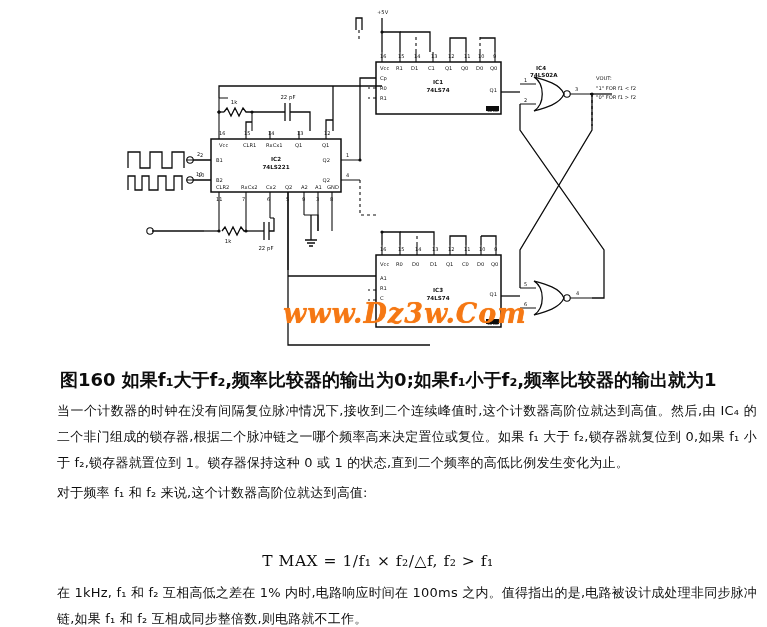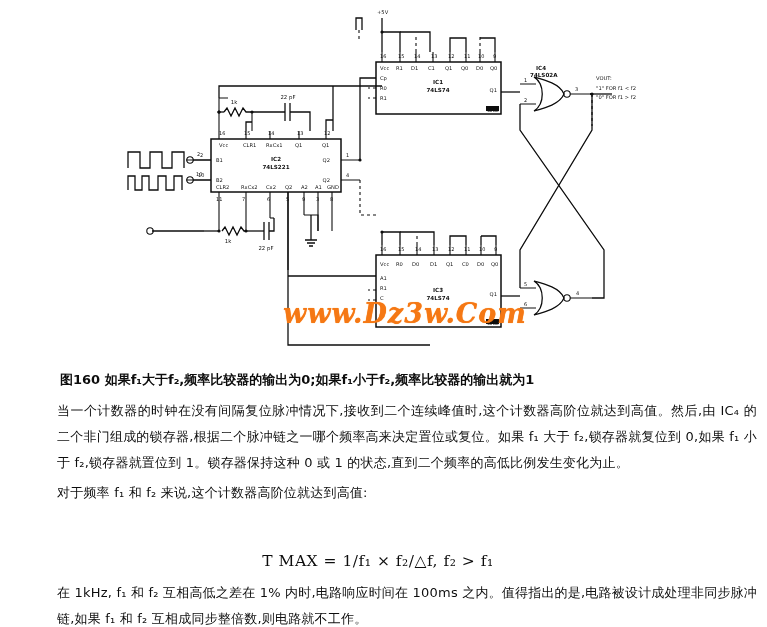--- a/index.html
+++ b/index.html
@@ -23,21 +23,21 @@
     text-shadow:0 0 1px #F07818;
     text-align:center;
   }
 
   
   #textblock{
     position:absolute;left:0;top:362px;width:767px;height:265px;
   }
   .caption{
     position:absolute;left:60px;top:8px;width:700px;
-    font-size:13px;line-height:20px;font-weight:600;
+    font-size:18px;line-height:20px;font-weight:600;
     font-family:"DejaVu Sans","Liberation Sans",sans-serif;
     white-space:nowrap;
   }
   .para{
     position:absolute;left:57px;width:700px;
     font-size:13px;line-height:26px;
     font-family:"DejaVu Sans","Liberation Sans",sans-serif;
     text-align:justify;letter-spacing:0.2px;
   }
   #para1{top:36px;}

